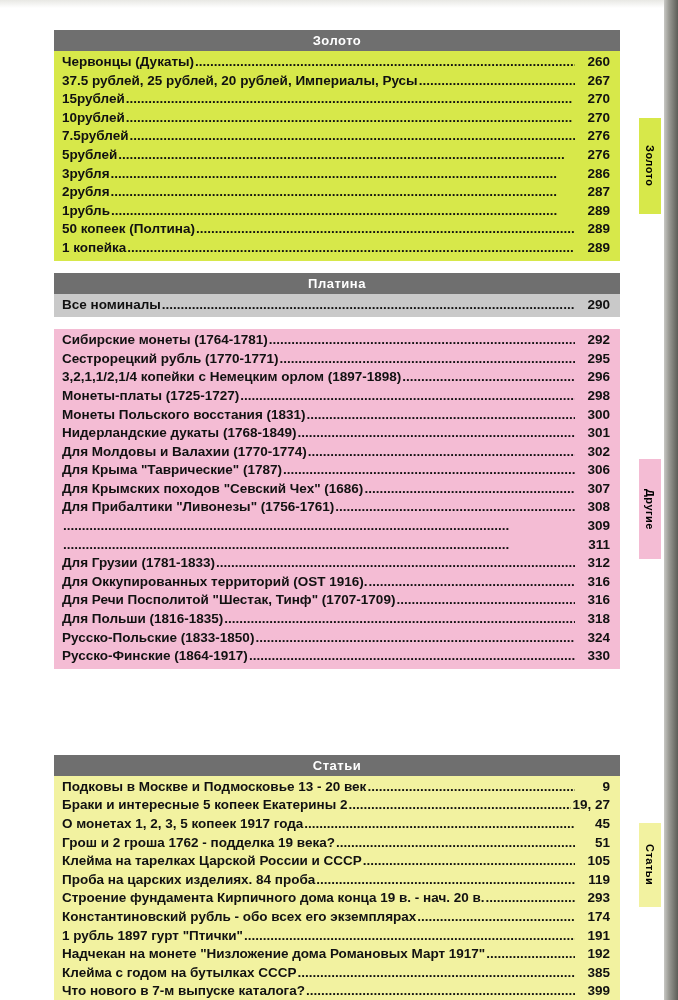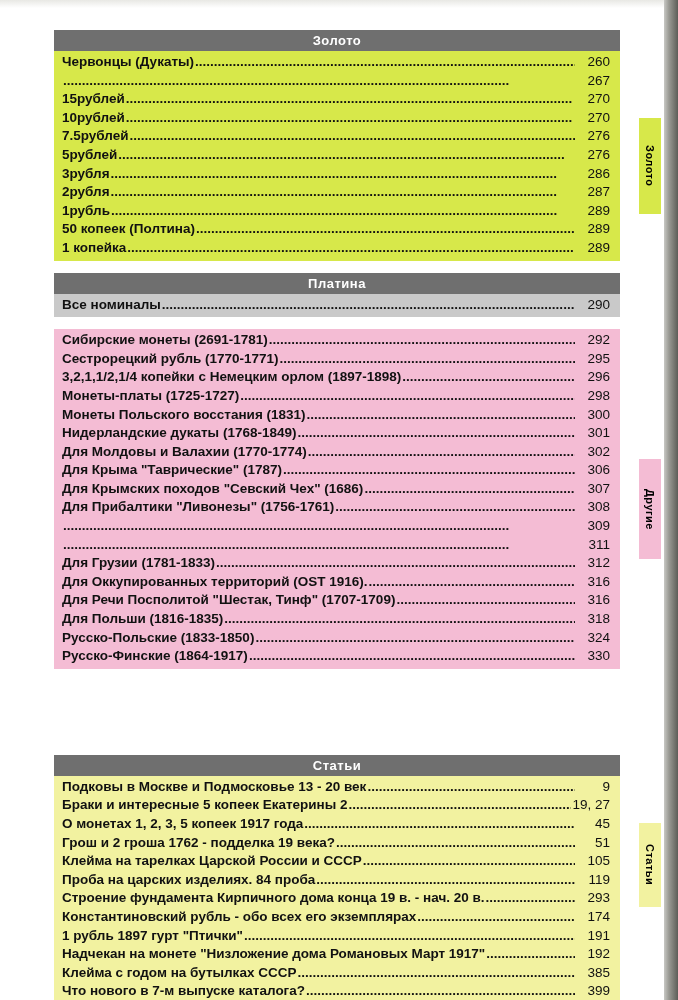--- a/index.html
+++ b/index.html
@@ -73,21 +73,21 @@
     white-space: nowrap;
     letter-spacing: 0px;
     font-weight: bold;
     color: #111111;
     margin: 0 1px;
   }
   .row .page {
     flex: 0 0 auto;
     text-align: right;
     min-width: 34px;
-    font-weight: normal;
+    font-weight: bold;
   }
 
   
   .sec-gold .section-header { background: #6f6f6f; }
   .sec-gold .rows { background: #d7e84a; }
   
   .sec-plat .section-header { background: #6f6f6f; }
   .sec-plat .rows { background: #c9c9c9; }
   
   .sec-other .section-header { background: #6f6f6f; }
@@ -127,20 +127,21 @@
 
   <div class="section sec-gold">
     <div class="section-header">Золото</div>
     <div class="rows">
       <div class="row">
           <span class="label">Червонцы  (Дукаты)</span>
           <span class="dots">.......................................................................................................................</span>
           <span class="page">260</span>
         </div>
       <div class="row">
+          <span class="label">37.5 рублей, 25 рублей, 20 рублей, Империалы, Русы</span>
           <span class="dots">.......................................................................................................................</span>
           <span class="page">267</span>
         </div>
       <div class="row">
           <span class="label">15рублей</span>
           <span class="dots">.......................................................................................................................</span>
           <span class="page">270</span>
         </div>
       <div class="row">
           <span class="label">10рублей</span>
@@ -193,21 +194,21 @@
           <span class="label">Все номиналы</span>
           <span class="dots">.......................................................................................................................</span>
           <span class="page">290</span>
         </div>
     </div>
   </div>
 
   <div class="section sec-other">
     <div class="rows">
       <div class="row">
-          <span class="label">Сибирские монеты (2691-1781)</span>
+          <span class="label">Сибирские монеты (1764-1781)</span>
           <span class="dots">.......................................................................................................................</span>
           <span class="page">292</span>
         </div>
       <div class="row">
           <span class="label">Сестрорецкий рубль (1770-1771)</span>
           <span class="dots">.......................................................................................................................</span>
           <span class="page">295</span>
         </div>
       <div class="row">
           <span class="label">3,2,1,1/2,1/4 копейки с Немецким орлом (1897-1898)</span>

